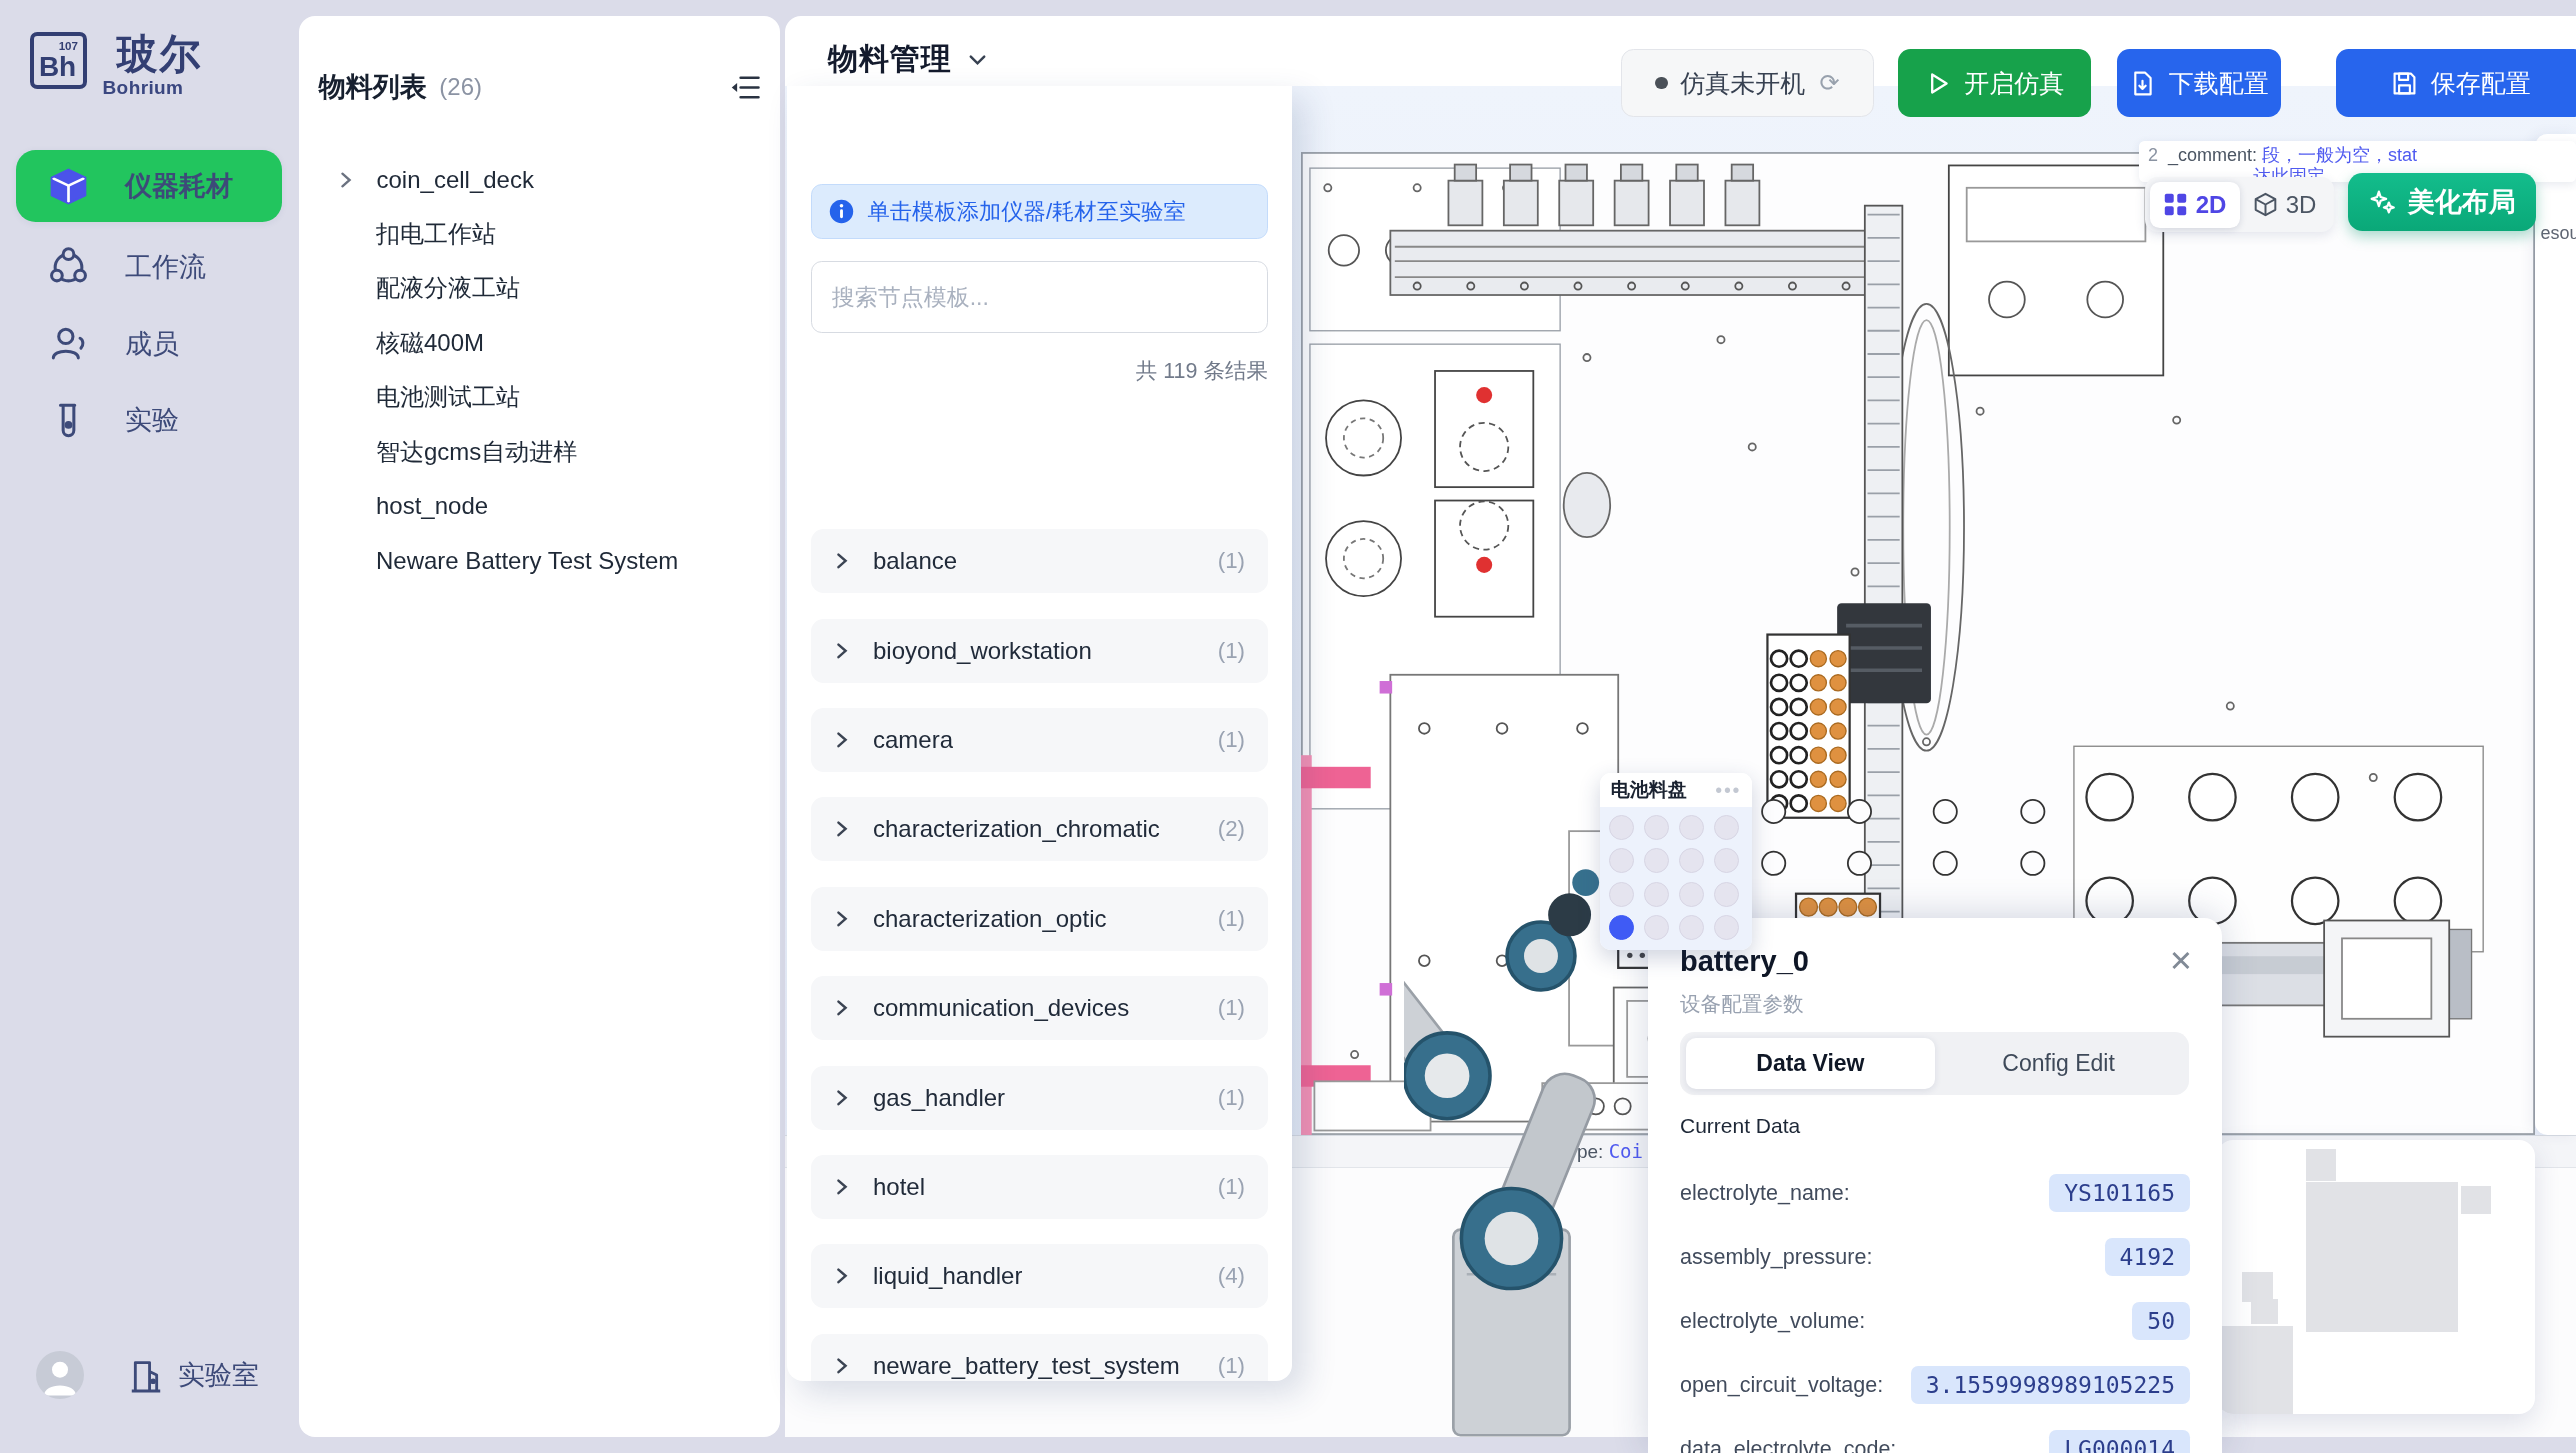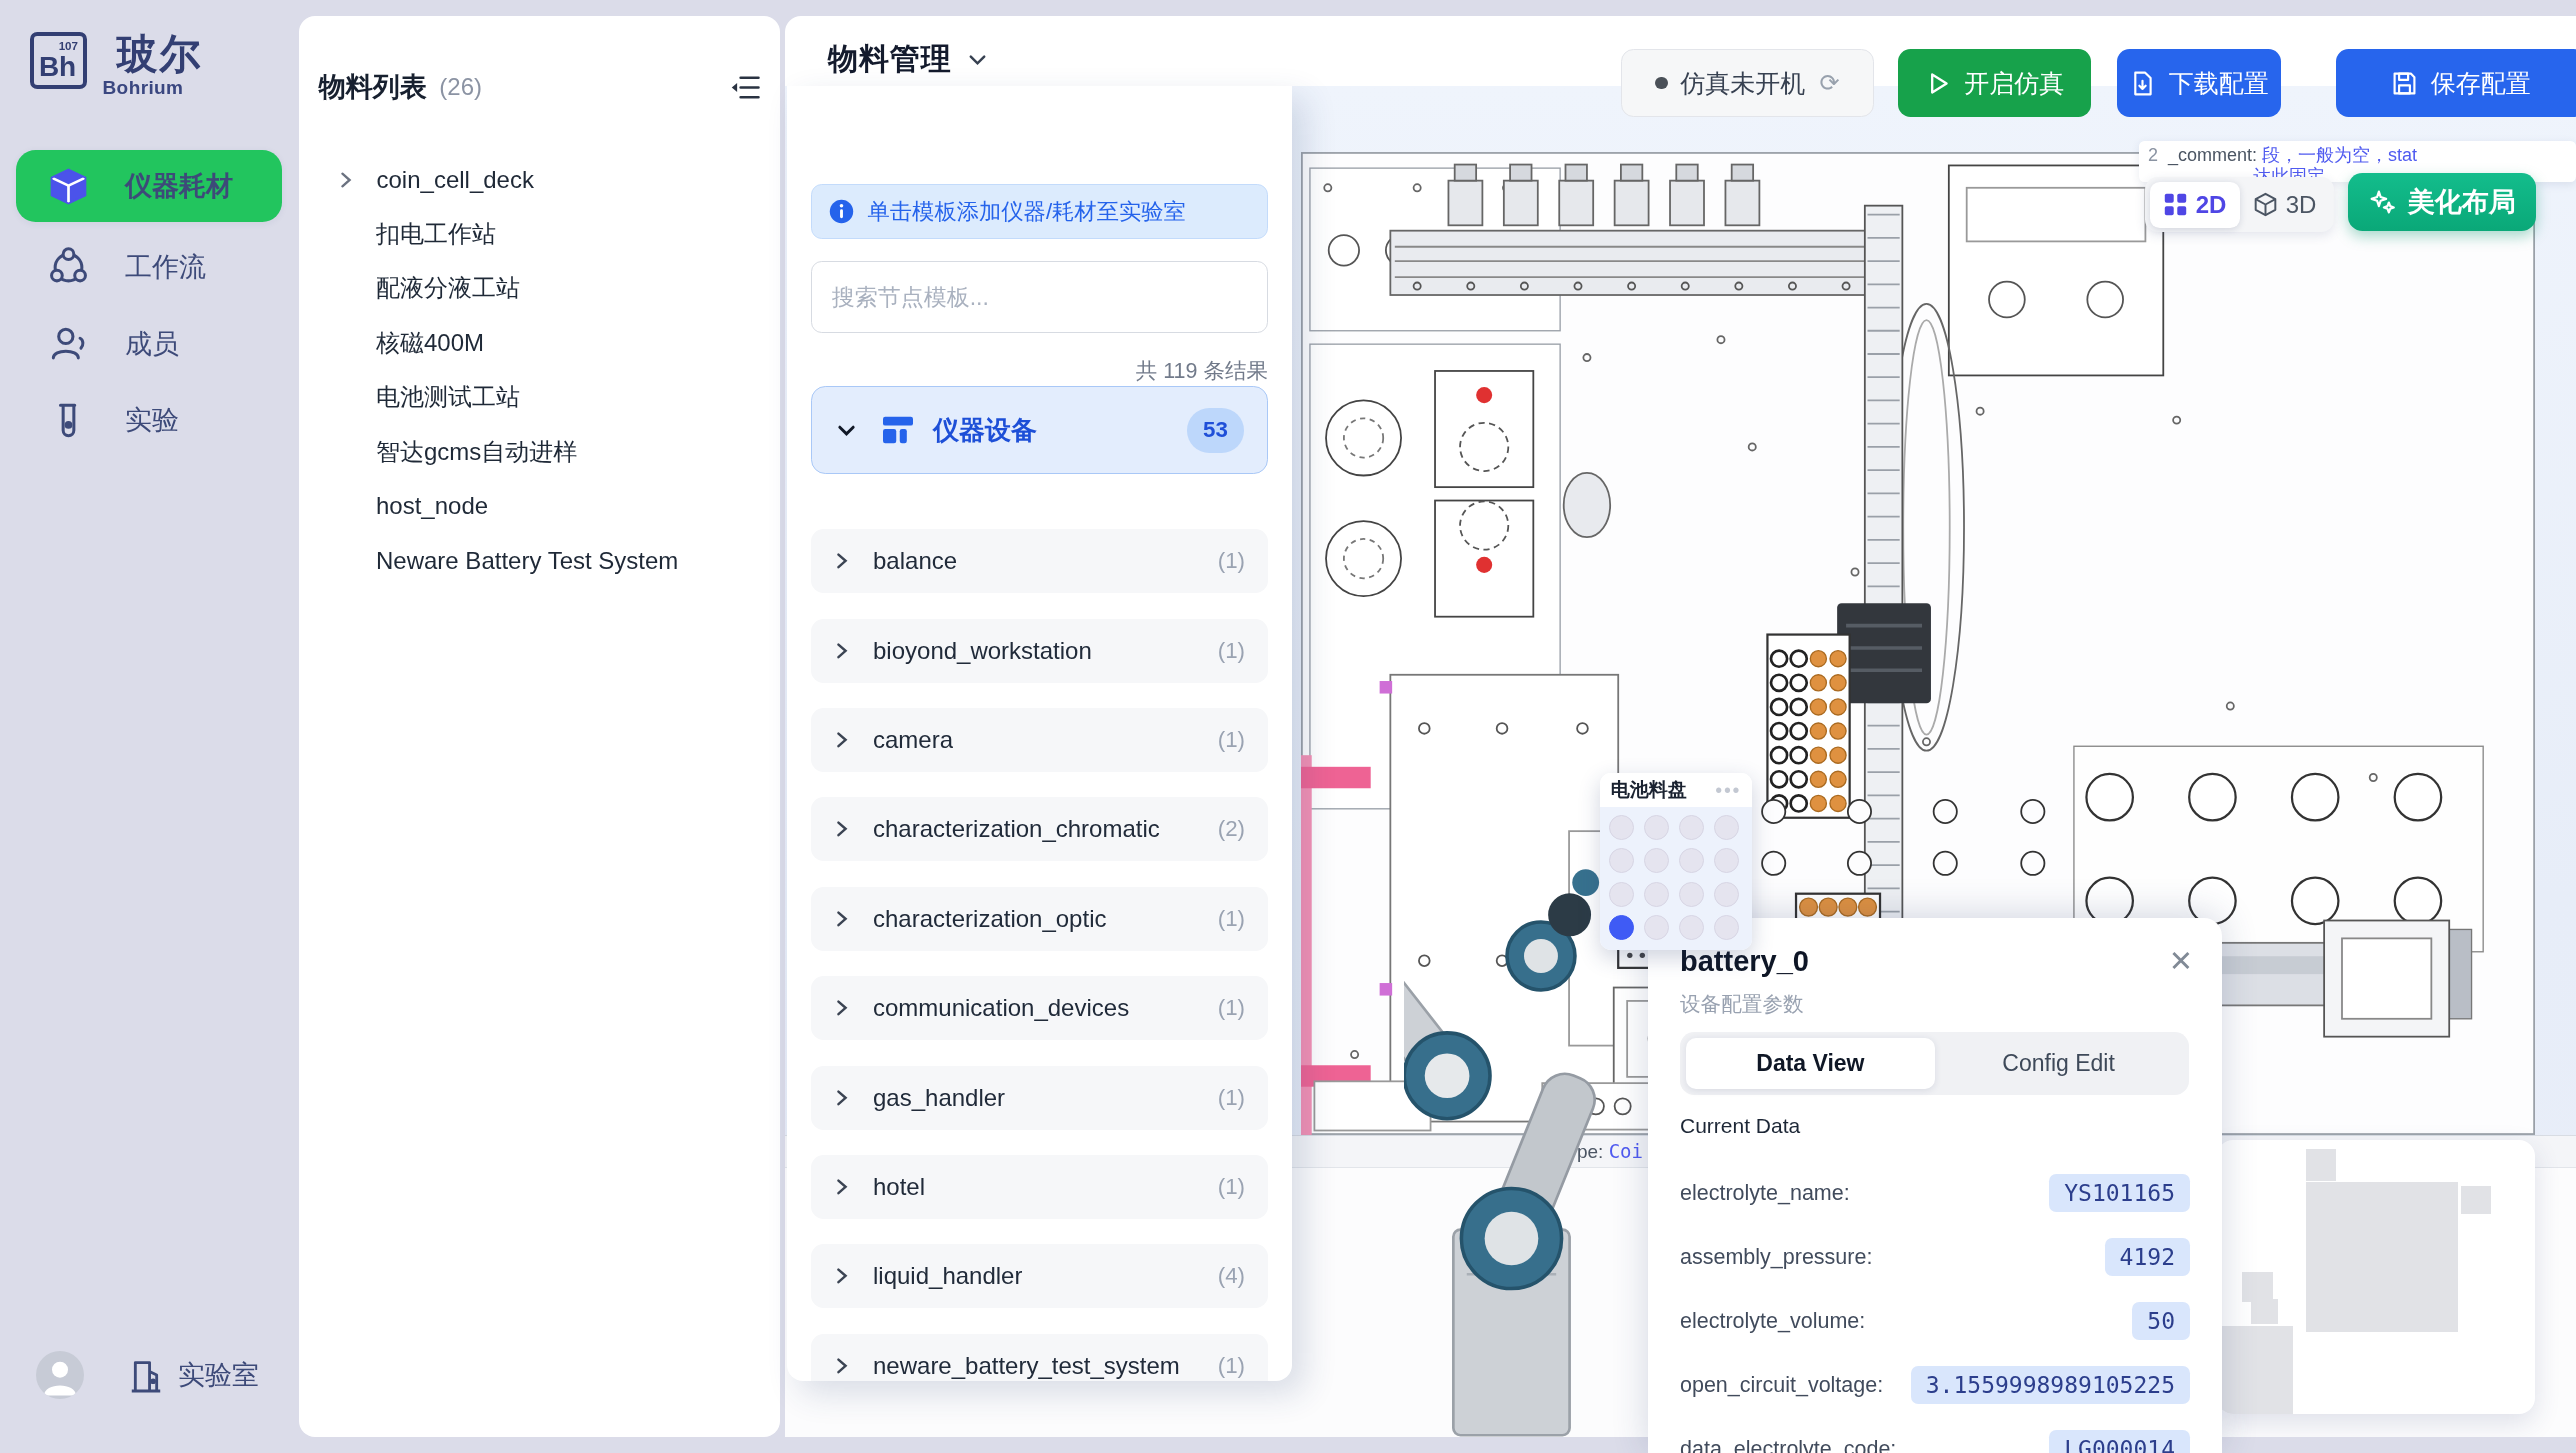--- a/index.html
+++ b/index.html
@@ -454,20 +454,23 @@
           <rect x="-26" y="-172" width="52" height="178" rx="24" fill="#cdd1d6" stroke="#9ba1a8" stroke-width="3"></rect>
         </g>
       <circle cx="48" cy="248" r="48" fill="#376f8c" stroke="#25536b" stroke-width="4"></circle>
       <circle cx="48" cy="248" r="25" fill="#e6e9eb"></circle>
       <circle cx="153" cy="114" r="38" fill="#376f8c" stroke="#25536b" stroke-width="4"></circle>
       <circle cx="153" cy="114" r="19" fill="#dfe3e6"></circle>
       <circle cx="185" cy="68" r="24" fill="#2c3b46"></circle>
       <circle cx="203" cy="32" r="15" fill="#37718e"></circle>
     </svg>
 
+    <div class="right-strip">
+      <span>esou</span>
+    </div>
 
     <div class="tooltip">
       <div><span class="pfx">2</span>&nbsp;&nbsp;<span class="key">_comment:</span> <span class="val">段，一般为空，stat</span></div>
       <div class="l2">达此固定</div>
     </div>
 
     <div class="toggle">
       <div class="tg active">
         <svg viewBox="0 0 28 28">
             <rect x="2" y="2" width="10" height="10" rx="2" fill="#4f46e5"></rect>
@@ -648,32 +651,20 @@
       <svg viewBox="0 0 30 30">
           <circle cx="15" cy="15" r="13" fill="#2563eb"></circle>
           <rect x="13.4" y="12.5" width="3.2" height="10" rx="1.6" fill="#fff"></rect>
           <circle cx="15" cy="8.6" r="2" fill="#fff"></circle>
         </svg>
       <span>单击模板添加仪器/耗材至实验室</span>
     </div>
     <input class="search" placeholder="搜索节点模板..." style="">
     <div class="rescount">共 119 条结果</div>
 
-    <div class="cat-row">
-      <svg style="width:23px;height:23px" viewBox="0 0 24 24" fill="none" stroke="#111827" stroke-width="3" stroke-linecap="round">
-          <path d="M5 8.5 L12 15.5 L19 8.5"></path>
-        </svg>
-      <svg style="width:34px;height:30px;margin-left:23px" viewBox="0 0 38 34">
-          <rect x="2" y="2" width="34" height="10" rx="2.5" fill="#2563eb"></rect>
-          <rect x="2" y="16" width="15" height="16" rx="2.5" fill="#2563eb"></rect>
-          <rect x="21" y="16" width="8" height="16" rx="2.5" fill="#2563eb"></rect>
-        </svg>
-      <span class="cat-label">仪器设备</span>
-      <span class="badge">53</span>
-    </div>
 
     <div>
 
         <div class="titem" style="top: 443px;">
           <svg class="chev" viewBox="0 0 18 22" fill="none" stroke="#3b4453" stroke-width="2.8" stroke-linecap="round">
             <path d="M5 4 L13 11 L5 18"></path>
           </svg>
           <span class="lbl">balance</span>
           <span class="cnt">(1)</span>
         </div>

